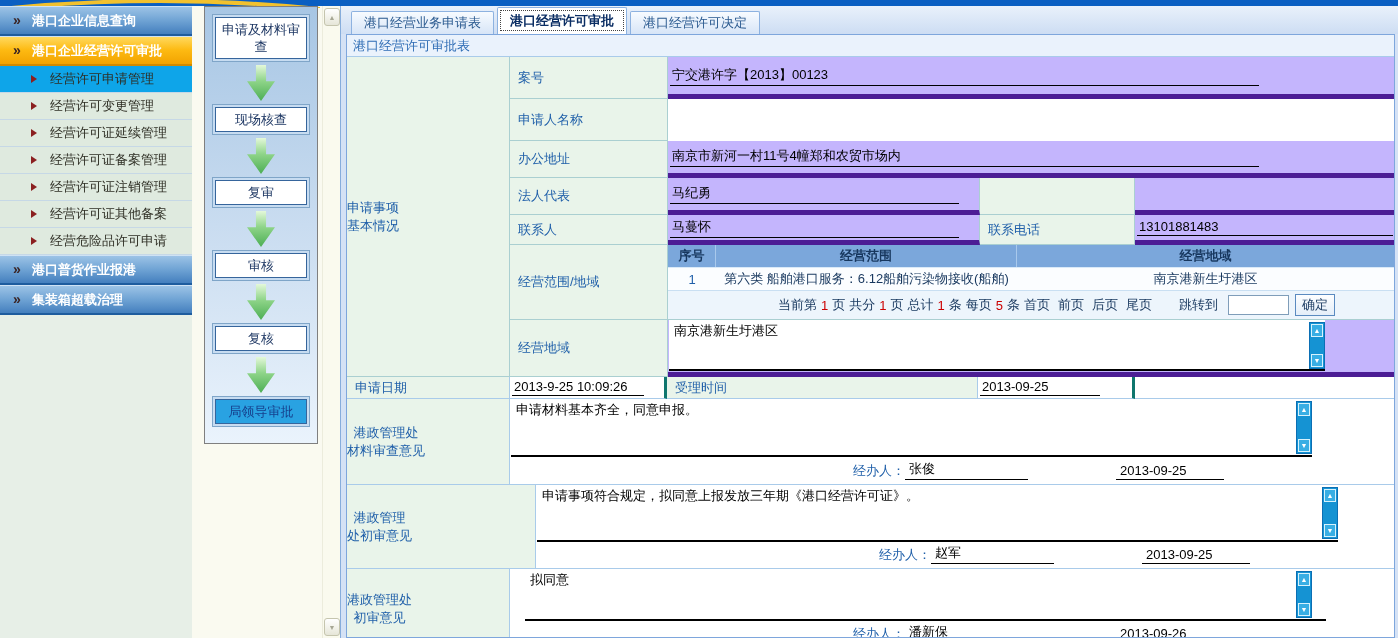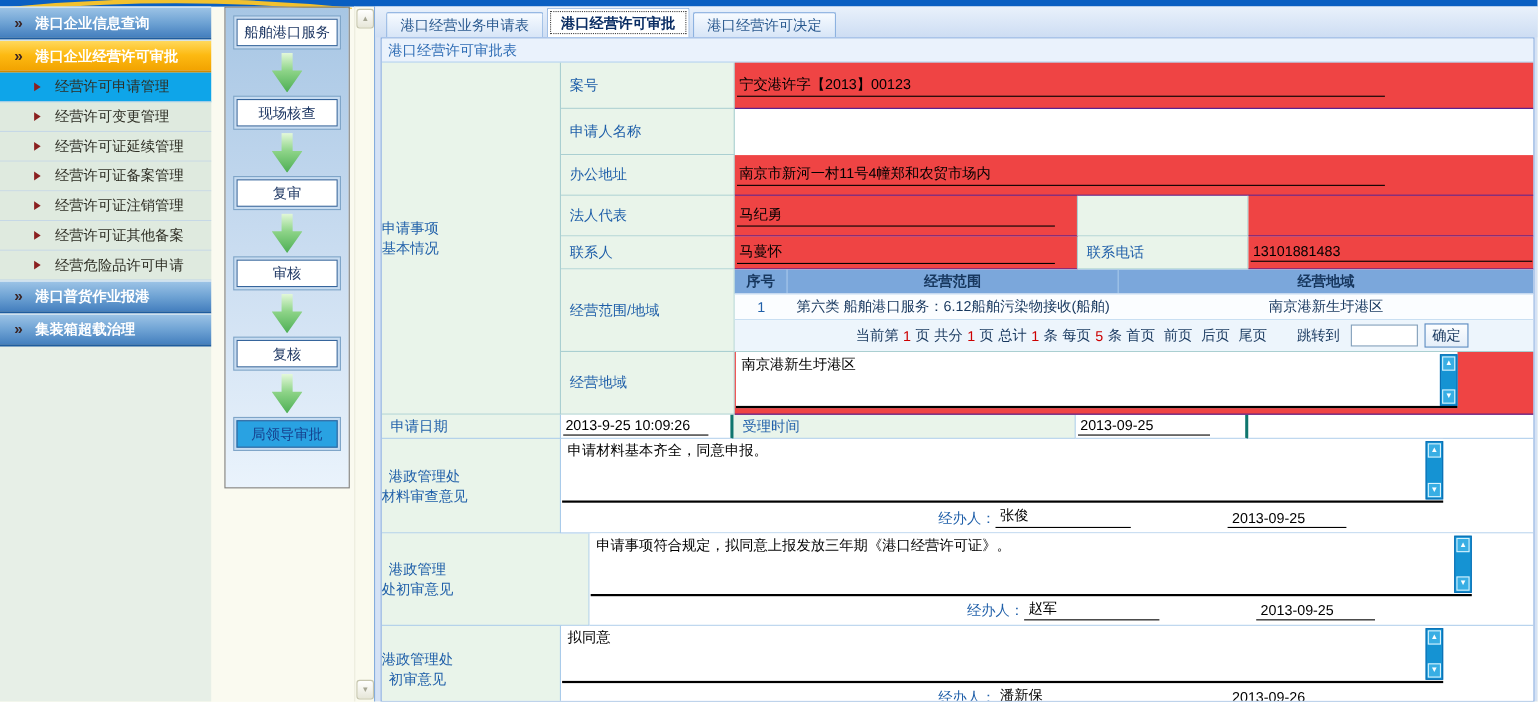--- a/index.html
+++ b/index.html
@@ -51,21 +51,21 @@
   .tab.active{height:27px;line-height:25px;background:#fff;font-weight:bold;color:#0A2D63;
        outline:1px dotted #444;outline-offset:-4px}
 
   .formwrap{position:absolute;left:5px;top:28px;right:3px;bottom:0;background:#fff;border:1px solid #7EA6DC;box-sizing:border-box;overflow:hidden}
   .ftitle{height:21px;line-height:21px;padding-left:6px;color:#2F6DB5;background:#EAF2FC;border-bottom:1px solid #A9CBEA}
 
   .row{display:flex}
   .cell{box-sizing:border-box;display:flex;align-items:center}
   .g{background:#E9F4EA;border-right:1px solid #AACFD1;border-bottom:1px solid #AACFD1;color:#1F5FA9;padding-left:8px}
   .gb{background:#E9F4EA;border-right:1px solid #A9CBEA;border-bottom:1px solid #A9CBEA;color:#1F5FA9;padding-left:8px}
-  .w{background:#ef4444;border-bottom:1px solid #4c1d95;padding-left:2px}
+  .w{background:#c4b5fd;border-bottom:5px solid #4c1d95;padding-left:2px}
   .wb{background:#fff;border-bottom:1px solid #A9CBEA;padding-left:0}
   .brd{border-right:1px solid #AACFD1}
   .brb{border-right:3px solid #0f766e}
   .c-center{text-align:center;padding-left:0}
   .two-line{line-height:18px}
   .ul{display:inline-block;border-bottom:1px solid #000;padding:0 2px 1px;white-space:nowrap;overflow:hidden;color:#000;cursor:text}
 
   
   .scope-cell{flex:1;flex-direction:column;align-items:stretch;padding:0;background:#fff;border-bottom:1px solid #AACFD1;display:flex}
   .thead{display:flex;height:22px;background:#7BA7DB;color:#17375E;font-weight:bold}
@@ -142,21 +142,21 @@
       <span class="bullet">»</span>
       <span>港口普货作业报港</span>
     </div>
     <div class="shdr">
       <span class="bullet">»</span>
       <span>集装箱超载治理</span>
     </div>
   </div>
 
   <div class="flowpanel">
-    <div class="fbtn">船舶港口服务</div>
+    <div class="fbtn">申请及材料审查</div>
     <div class="farrow"></div>
     <div class="fbtn">现场核查</div>
     <div class="farrow"></div>
     <div class="fbtn">复审</div>
     <div class="farrow"></div>
     <div class="fbtn">审核</div>
     <div class="farrow"></div>
     <div class="fbtn">复核</div>
     <div class="farrow"></div>
     <div class="fbtn hl">局领导审批</div>
@@ -335,21 +335,21 @@
       </div>
 
       <div class="row" style="height:80px">
         <div class="cell gb c-center two-line" style="width:163px">
           <div>
             <div>港政管理处</div>
             <div>初审意见</div>
           </div>
         </div>
         <div class="cell wb" style="flex:1;position:relative;align-items:flex-start">
-          <div class="ta" style="left:1px;top:0;width:801px;height:52px">拟同意</div>
+          <div class="ta" style="left:15px;top:0;width:801px;height:52px">拟同意</div>
           <div class="mini" style="right:auto;left:786px;top:2px;bottom:auto;height:47px">
             <div class="mb">▲</div>
             <div class="mtrack"></div>
             <div class="mb">▼</div>
           </div>
           <div class="sig" style="top:54px">
             <span class="hl-label">经办人：</span>
             <span class="name">潘新保</span>
             <span class="sdate">2013-09-26</span>
           </div>

